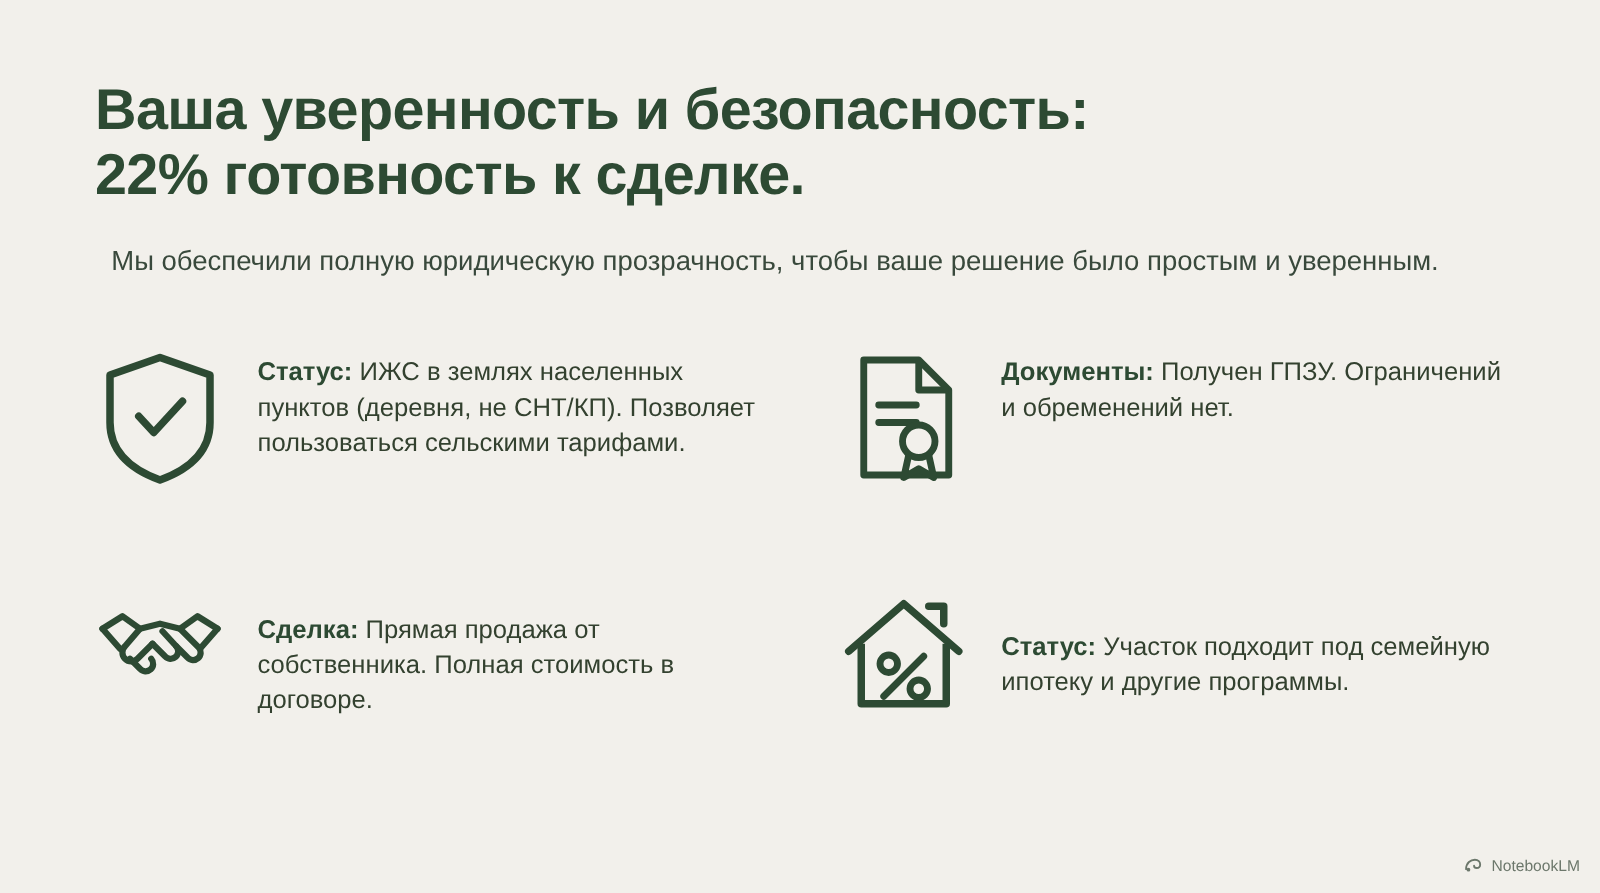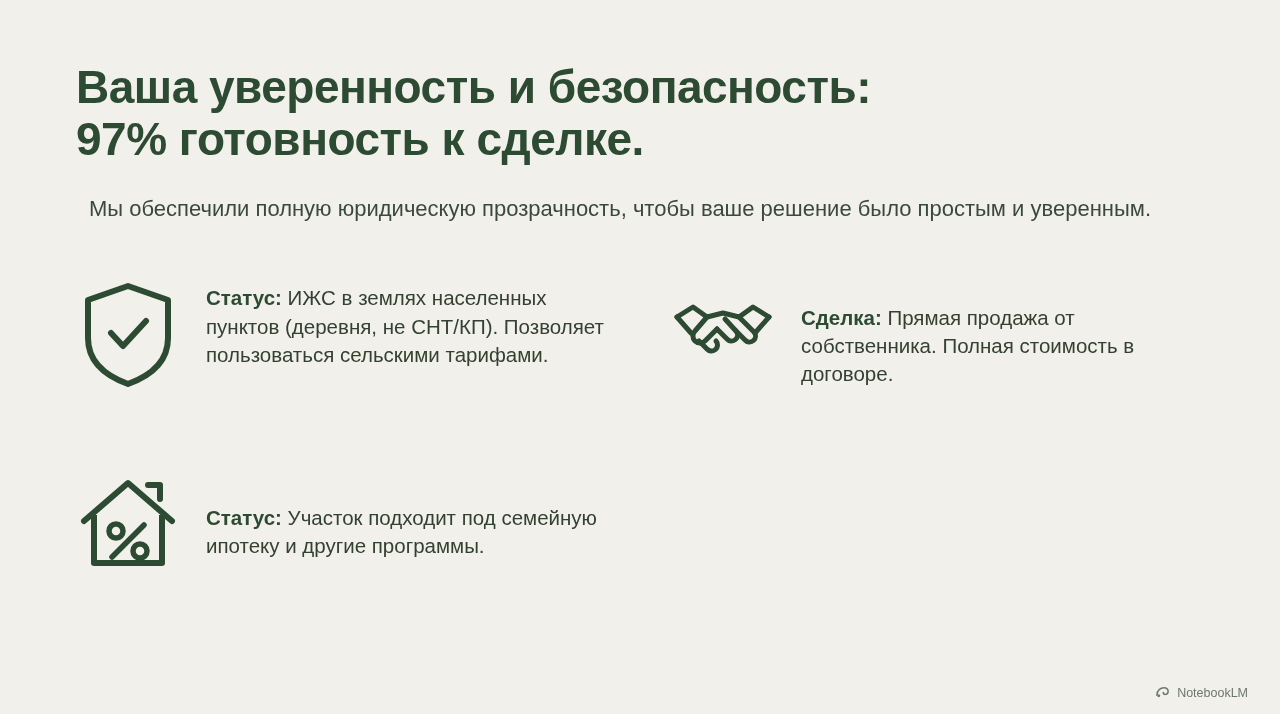--- a/index.html
+++ b/index.html
@@ -71,58 +71,72 @@
     color: #33412f;
     max-width: 430px;
     padding-top: 6px;
   }
   .cell-text b {
     font-weight: 700;
     color: #2d4a33;
   }
   .footer {
     position: absolute;
-    right: 32px;
+    right: 16px;
     bottom: 14px;
     display: flex;
     align-items: center;
     gap: 7px;
     color: #5e6b5e;
     font-size: 12.5px;
     opacity: 0.9;
   }
   .footer svg { display: block; }
   svg { display: block; }
 </style>
 </head>
 <body>
 
 <div class="slide">
 
   <h1 class="title">
     <span>Ваша уверенность и безопасность:</span>
-    <span class="line2">97% готовность к сделке.</span>
+    <span class="line2">22% готовность к сделке.</span>
   </h1>
 
   <p class="subtitle">Мы обеспечили полную юридическую прозрачность, чтобы ваше решение было простым и уверенным.</p>
 
   <div class="grid">
 
     <div class="cell">
       <div class="icon-wrap">
         <svg width="96" height="108" viewBox="0 0 96 108" fill="none">
           <path d="M48 6 L88 20 v38 c0 24-18 38-40 46 C26 96 8 82 8 58 V20 Z" stroke="#2d4a33" stroke-width="6" stroke-linejoin="round" fill="none"></path>
           <path d="M31 53 L43 66 L66 41" stroke="#2d4a33" stroke-width="6" stroke-linecap="round" stroke-linejoin="round" fill="none"></path>
         </svg>
       </div>
       <div class="cell-text">
         <b>Статус:</b><span> ИЖС в землях населенных пунктов (деревня, не СНТ/КП). Позволяет пользоваться сельскими тарифами.</span>
       </div>
     </div>
 
+    <div class="cell">
+      <div class="icon-wrap">
+        <svg width="96" height="108" viewBox="0 0 96 108" fill="none">
+          <path d="M16 8 h44 l24 24 v68 H16 Z" stroke="#2d4a33" stroke-width="5.5" stroke-linejoin="round" fill="none"></path>
+          <path d="M60 8 v24 h24" stroke="#2d4a33" stroke-width="5.5" stroke-linejoin="round" fill="none"></path>
+          <path d="M28 44 h30 M28 58 h30" stroke="#2d4a33" stroke-width="5.5" stroke-linecap="round"></path>
+          <circle cx="60" cy="73" r="13" stroke="#2d4a33" stroke-width="5.5" fill="none"></circle>
+          <path d="M52 84 l-4 18 12-7 12 7 -4 -18" stroke="#2d4a33" stroke-width="5.5" stroke-linejoin="round" fill="none"></path>
+        </svg>
+      </div>
+      <div class="cell-text">
+        <b>Документы:</b><span> Получен ГПЗУ. Ограничений и обременений нет.</span>
+      </div>
+    </div>
 
     <div class="cell row2">
       <div class="icon-wrap">
         <svg width="100" height="86" viewBox="0 0 100 86" fill="none">
           <path d="M4 28 L20 18 L34 28 L50 24 L66 28 L80 18 L96 28" stroke="#2d4a33" stroke-width="5" stroke-linejoin="round" stroke-linecap="round" fill="none"></path>
           <path d="M34 28 L22 42 a7 7 0 0 0 10 10 L44 40" stroke="#2d4a33" stroke-width="5" stroke-linejoin="round" stroke-linecap="round" fill="none"></path>
           <path d="M44 40 l10 10 a6 6 0 0 0 9-8 L52 30" stroke="#2d4a33" stroke-width="5" stroke-linejoin="round" stroke-linecap="round" fill="none"></path>
           <path d="M63 42 l9 9 a6 6 0 0 0 9-8 L66 28" stroke="#2d4a33" stroke-width="5" stroke-linejoin="round" stroke-linecap="round" fill="none"></path>
           <path d="M26 52 l8 8 a6 6 0 0 0 9-8" stroke="#2d4a33" stroke-width="5" stroke-linejoin="round" stroke-linecap="round" fill="none"></path>
           <path d="M4 28 l14 16 M96 28 l-14 16" stroke="#2d4a33" stroke-width="5" stroke-linecap="round" fill="none"></path>

